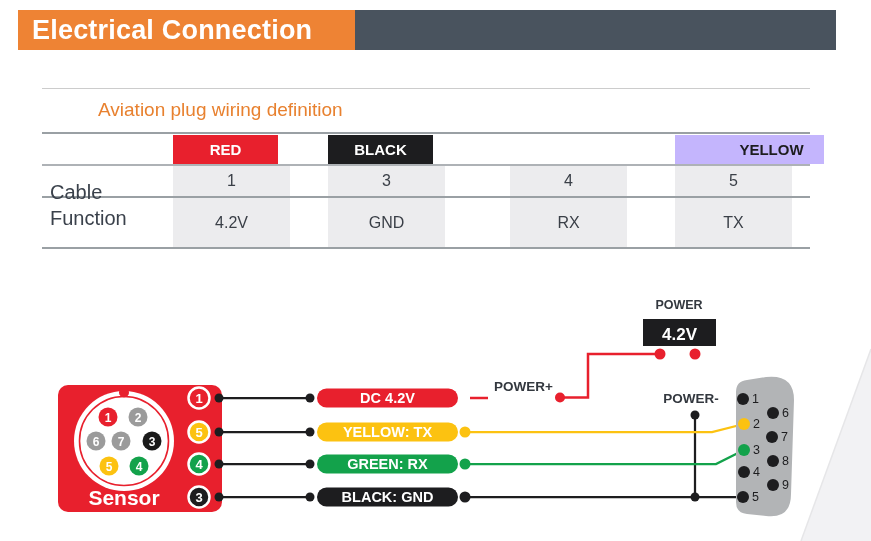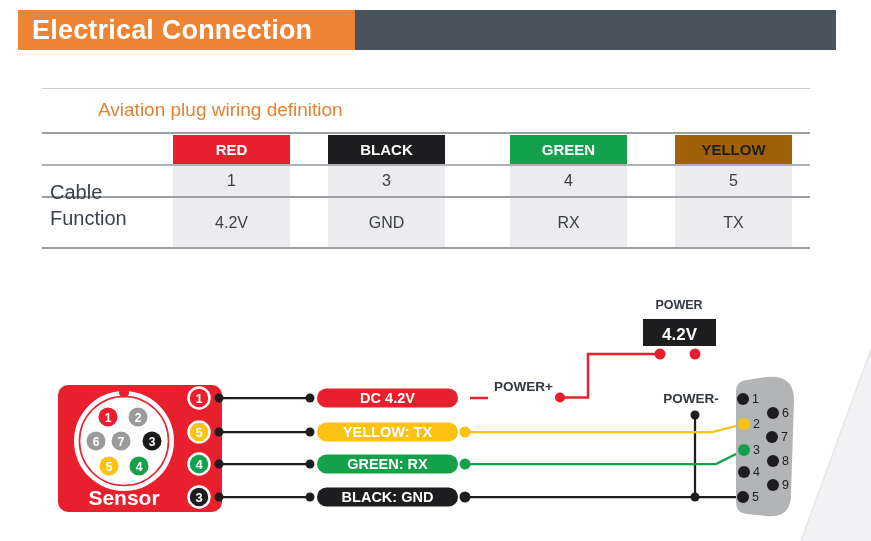--- a/index.html
+++ b/index.html
@@ -15,21 +15,21 @@
   
   .rule{left:42px;width:768px;background:#9aa0a4;}
   .rule-thin{top:88px;height:1px;background:#cccccc;}
   .rule-a{top:132px;height:2px;}
   .rule-b{top:164px;height:2px;background:#aeb2b6;}
   .rule-c{top:196px;height:2px;}
   .rule-d{top:247px;height:2px;}
   .section-heading{left:50px;top:99px;font-size:19px;color:#e8812f;margin-left:48px;}
   .row-label{left:50px;top:179px;width:110px;font-size:20px;line-height:1.32;color:#3a414b;}
   
-  .hdr-cell{top:135px;width:117px;height:29px;display:flex;align-items:center;
+  .hdr-cell{top:135px;width:105px;height:29px;display:flex;align-items:center;
             justify-content:center;font-size:15px;font-weight:600;}
   .num-cell{top:166px;width:117px;height:30px;background:#ececee;display:flex;
             align-items:center;justify-content:center;font-size:16px;color:#3a3f47;}
   .fn-cell{top:198px;width:117px;height:49px;background:#ececee;display:flex;
            align-items:center;justify-content:center;font-size:16px;color:#3a3f47;}
   .c0{left:173px;} .c1{left:328px;} .c2{left:510px;} .c3{left:675px;}
   
   #diagram{left:0;top:280px;}
   svg text{font-family:"Liberation Sans",sans-serif;}
 </style>
@@ -47,22 +47,21 @@
   <div class="abs section-heading">Aviation plug wiring definition</div>
   <div class="abs rule rule-a"></div>
   <div class="abs rule rule-b"></div>
   <div class="abs rule rule-c"></div>
   <div class="abs rule rule-d"></div>
 
   <div class="abs row-label">Cable Function</div>
 
   <div class="abs hdr-cell c0" style="background: rgb(232, 32, 45); color: rgb(255, 255, 255);">RED</div>
   <div class="abs hdr-cell c1" style="background: rgb(29, 29, 31); color: rgb(255, 255, 255);">BLACK</div>
-  <div class="abs hdr-cell c2" style="background: rgb(19, 162, 75); color: rgb(255, 255, 255);">GREEN</div>
-  <div class="abs hdr-cell c3" style="background: #a16207; color: rgb(29, 29, 31);">YELLOW</div>
+  <div class="abs hdr-cell c3" style="background: #c4b5fd; color: rgb(29, 29, 31); padding-left: 44px;">YELLOW</div>
 
   <div class="abs num-cell c0">1</div>
   <div class="abs num-cell c1">3</div>
   <div class="abs num-cell c2">4</div>
   <div class="abs num-cell c3">5</div>
 
   <div class="abs fn-cell c0">4.2V</div>
   <div class="abs fn-cell c2">RX</div>
   <div class="abs fn-cell c1">GND</div>
   <div class="abs fn-cell c3">TX</div>

